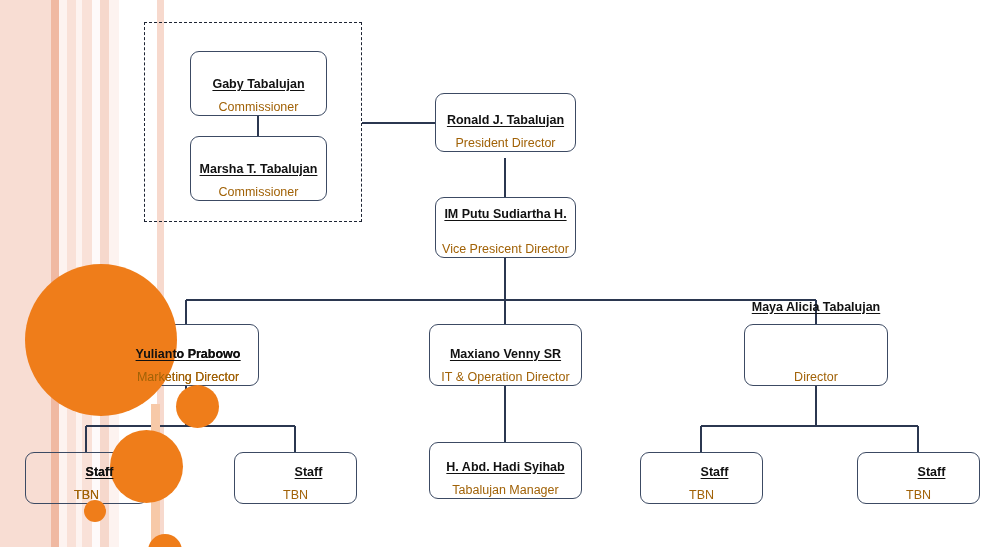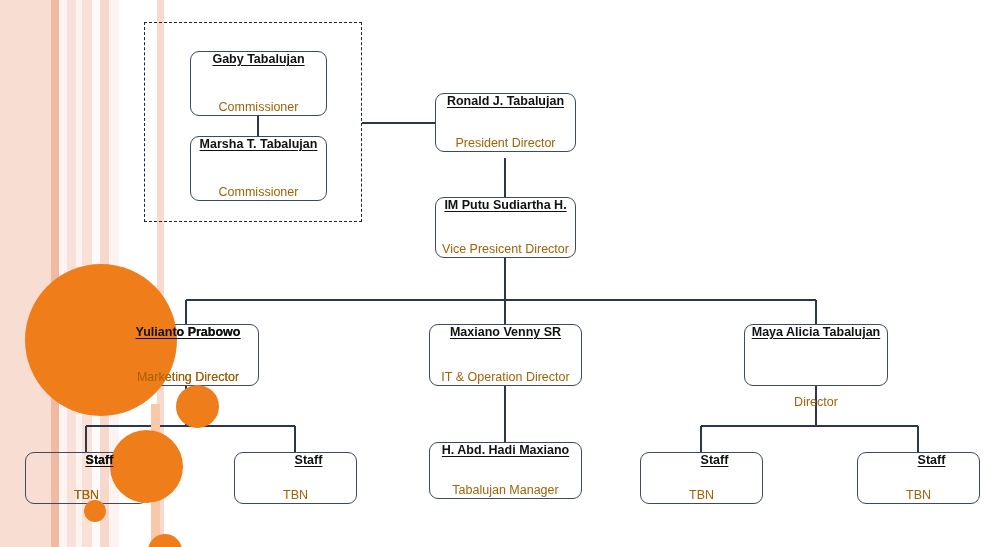--- a/index.html
+++ b/index.html
@@ -22,21 +22,21 @@
   
   .node{
     position:absolute;
     box-sizing:border-box;
     border:1.3px solid #3c4a63;
     border-radius:9px;
     background:transparent;
     display:flex;
     flex-direction:column;
     align-items:center;
-    justify-content:space-between;
+    justify-content:flex-end;
     text-align:center;
     line-height:1.22;
   }
   .node .nm{
     font-weight:bold;
     font-size:12.5px;
     color:#111111;
     text-decoration:underline;
     text-underline-offset:1.5px;
     white-space:nowrap;
@@ -141,21 +141,21 @@
     <div class="nm">Maxiano Venny SR</div>
     <div class="ttl">IT &amp; Operation Director</div>
   </div>
 
   <div class="node" style="left:744px;top:324px;width:144px;height:62px;gap:47px;">
     <div class="nm">Maya Alicia Tabalujan</div>
     <div class="ttl">Director</div>
   </div>
 
   <div class="node" style="left:429px;top:442px;width:153px;height:57px;">
-    <div class="nm">H. Abd. Hadi Maxiano</div>
+    <div class="nm">H. Abd. Hadi Syihab</div>
     <div class="ttl">Tabalujan Manager</div>
   </div>
 
   <div class="node small" style="left:25px;top:452px;width:123px;height:52px;">
     <div class="nm">Staff</div>
     <div class="ttl">TBN</div>
   </div>
 
   <div class="node small" style="left:234px;top:452px;width:123px;height:52px;">
     <div class="nm">Staff</div>

